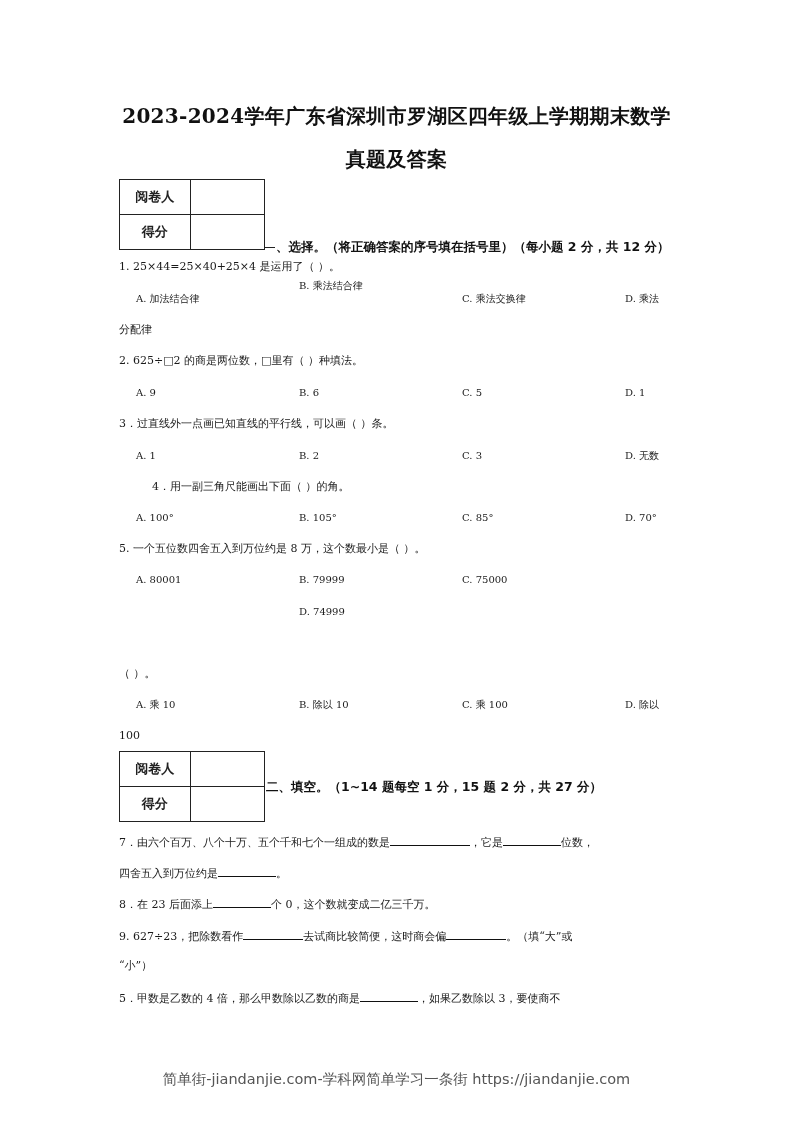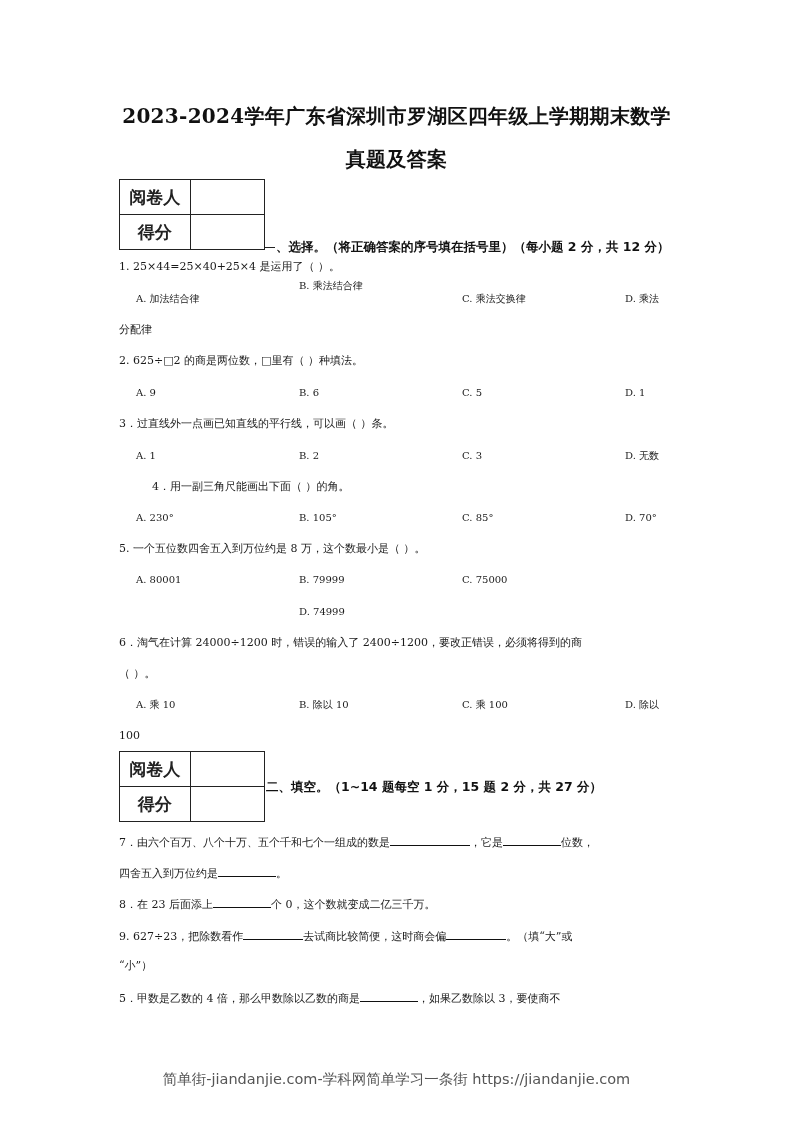--- a/index.html
+++ b/index.html
@@ -35,21 +35,21 @@
   .title.line1 { top: 103px; }
   .title.line2 { top: 146px; }
 
   .score-table {
     position: absolute;
     left: 119px;
     width: 146px;
     height: 71px;
     border-collapse: collapse;
     font-family: "DejaVu Sans", "Liberation Sans", sans-serif;
-    font-size: 17px;
+    font-size: 13px;
   }
   .score-table td {
     border: 1px solid #222;
     height: 34px;
     padding: 0;
     text-align: center;
     vertical-align: middle;
     font-weight: bold;
     color: #222;
   }
@@ -149,32 +149,31 @@
   <div class="opt col-c" style="top:385px;">C. 5</div>
   <div class="opt col-d" style="top:385px;">D. 1</div>
 
   <div class="line" style="top:416px;">3．过直线外一点画已知直线的平行线，可以画（      ）条。</div>
   <div class="opt col-a" style="top:448px;">A. 1</div>
   <div class="opt col-b" style="top:448px;">B. 2</div>
   <div class="opt col-c" style="top:448px;">C. 3</div>
   <div class="opt col-d" style="top:448px;">D. 无数</div>
 
   <div class="line" style="top:479px;margin-left:33px;">4．用一副三角尺能画出下面（      ）的角。</div>
-  <div class="opt col-a" style="top:510px;">A. 230°</div>
+  <div class="opt col-a" style="top:510px;">A. 100°</div>
   <div class="opt col-b" style="top:510px;">B. 105°</div>
   <div class="opt col-c" style="top:510px;">C. 85°</div>
   <div class="opt col-d" style="top:510px;">D. 70°</div>
 
   <div class="line" style="top:541px;">5.  一个五位数四舍五入到万位约是 8 万，这个数最小是（      ）。</div>
   <div class="opt col-a" style="top:572px;">A. 80001</div>
   <div class="opt col-b" style="top:572px;">B. 79999</div>
   <div class="opt col-c" style="top:572px;">C. 75000</div>
   <div class="opt col-b" style="top:604px;">D. 74999</div>
 
-  <div class="line" style="top:635px;">6．淘气在计算 24000÷1200 时，错误的输入了 2400÷1200，要改正错误，必须将得到的商</div>
   <div class="line" style="top:666px;">（      ）。</div>
   <div class="opt col-a" style="top:697px;">A. 乘 10</div>
   <div class="opt col-b" style="top:697px;">B. 除以 10</div>
   <div class="opt col-c" style="top:697px;">C. 乘 100</div>
   <div class="opt col-d" style="top:697px;">D. 除以</div>
   <div class="line" style="top:728px;">100</div>
 
   <table class="score-table" style="top:751px;">
     <tbody>
         <tr>

